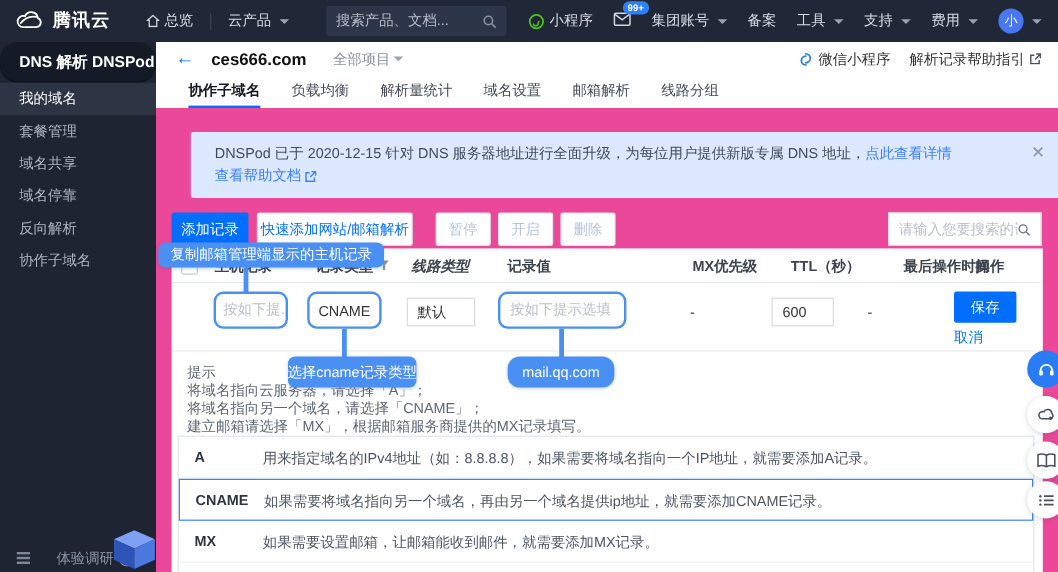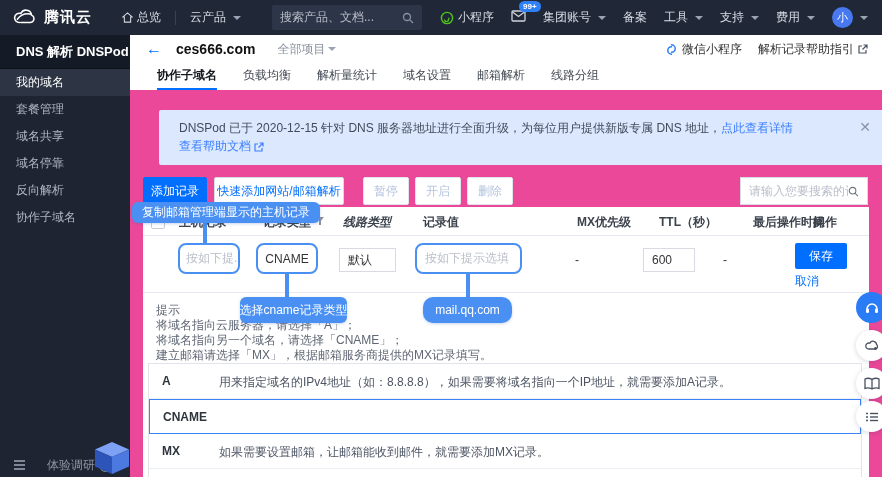--- a/index.html
+++ b/index.html
@@ -13,21 +13,21 @@
   .tb-item{display:flex;align-items:center;gap:4px;font-size:12px;color:#d8dde6;cursor:pointer;white-space:nowrap;}
   .tb-divider{width:1px;height:14px;background:#3a4356;margin:0 14px;}
   .caret{display:inline-block;width:0;height:0;border-left:4px solid transparent;border-right:4px solid transparent;border-top:4px solid #9aa3b4;margin-left:3px;}
   .tb-search{display:flex;align-items:center;justify-content:space-between;width:134px;height:25px;background:#2d3648;border-radius:2px;padding:0 8px;color:#7a8599;margin-left:auto;}
   .tb-right{display:flex;align-items:center;gap:17px;margin-left:18px;margin-right:14px;}
   .mail-wrap{position:relative;}
   .badge{position:absolute;top:-9px;left:8px;background:#2f80f7;color:#fff;font-size:8px;line-height:11px;padding:0 4px;border-radius:7px;font-weight:bold;}
   .avatar{width:21px;height:21px;border-radius:50%;background:#4878f0;color:#fff;display:flex;align-items:center;justify-content:center;font-size:11px;}
   
   .sidebar{position:absolute;left:0;top:35px;width:130px;height:442px;background:#1e2431;z-index:20;}
-  .sb-title{height:33px;line-height:33px;background:#141a26;color:#fff;font-weight:bold;font-size:13px;padding-left:16px;border-bottom:1px solid #0d1119;}
+  .sb-title{height:33px;line-height:33px;background:#141a26;color:#fff;font-weight:bold;font-size:13px;padding-left:16px;border-bottom:1px solid #0d1119;border-radius:15px;}
   .sb-item{height:27px;line-height:27px;padding-left:16px;color:#aeb5c3;cursor:pointer;}
   .sb-item.active{background:#2d3545;color:#fff;}
   .sb-item.hover{background:#262e3d;color:#dfe3ea;}
   .sb-footer{position:absolute;left:0;bottom:0;width:130px;height:24px;display:flex;align-items:center;color:#8c95a6;}
   .collapse-icon{display:inline-flex;flex-direction:column;gap:2px;margin-left:14px;}
   .collapse-icon i{display:block;width:11px;height:2px;background:#7e8798;}
   .survey-link{display:flex;align-items:center;gap:4px;margin-left:22px;}
   .ring{width:11px;height:11px;border:1px solid #8c95a6;border-radius:50%;display:inline-flex;align-items:center;justify-content:center;font-size:8px;line-height:1;}
   .cube{position:absolute;right:-4px;bottom:-2px;}
   
@@ -292,20 +292,21 @@
         <div>建立邮箱请选择「MX」，根据邮箱服务商提供的MX记录填写。</div>
       </div>
 
       <div class="rt-table">
         <div class="rt-row">
           <span class="rt-type">A</span>
           <span class="rt-desc">用来指定域名的IPv4地址（如：8.8.8.8），如果需要将域名指向一个IP地址，就需要添加A记录。</span>
         </div>
         <div class="rt-row hl">
           <span class="rt-type">CNAME</span>
+          <span class="rt-desc">如果需要将域名指向另一个域名，再由另一个域名提供ip地址，就需要添加CNAME记录。</span>
         </div>
         <div class="rt-row">
           <span class="rt-type">MX</span>
           <span class="rt-desc">如果需要设置邮箱，让邮箱能收到邮件，就需要添加MX记录。</span>
         </div>
         <div class="rt-row">
           
           
         </div>
       </div>

